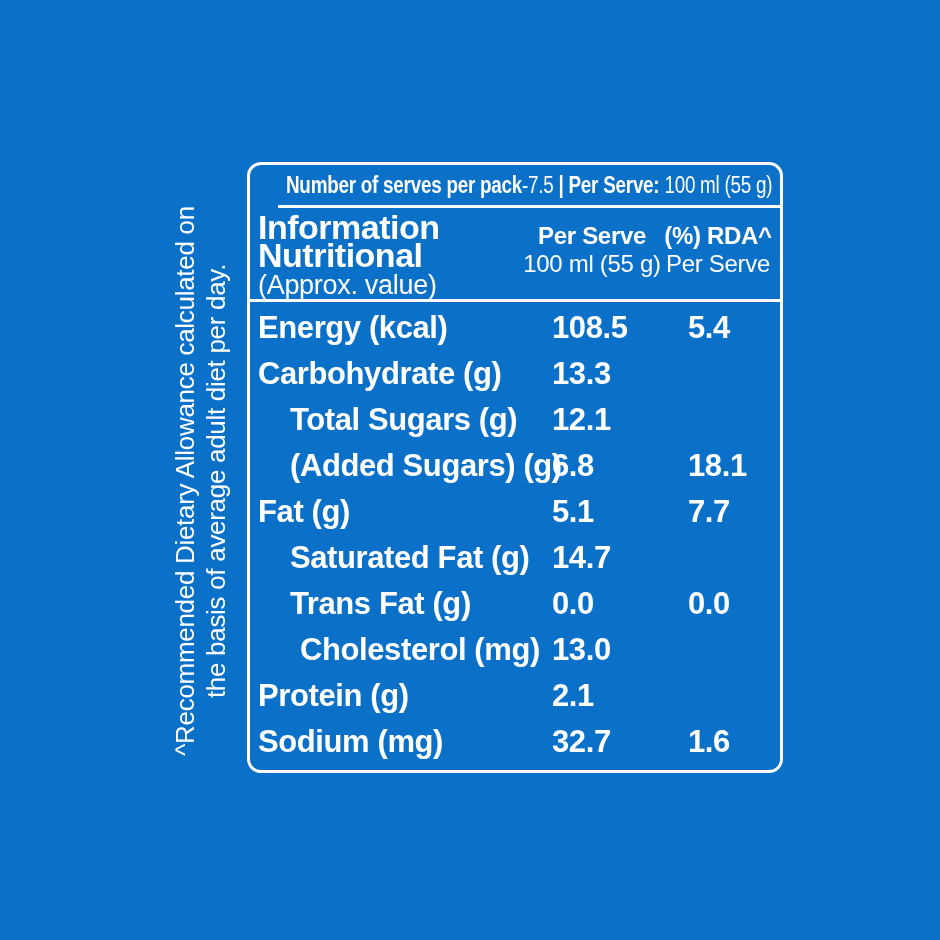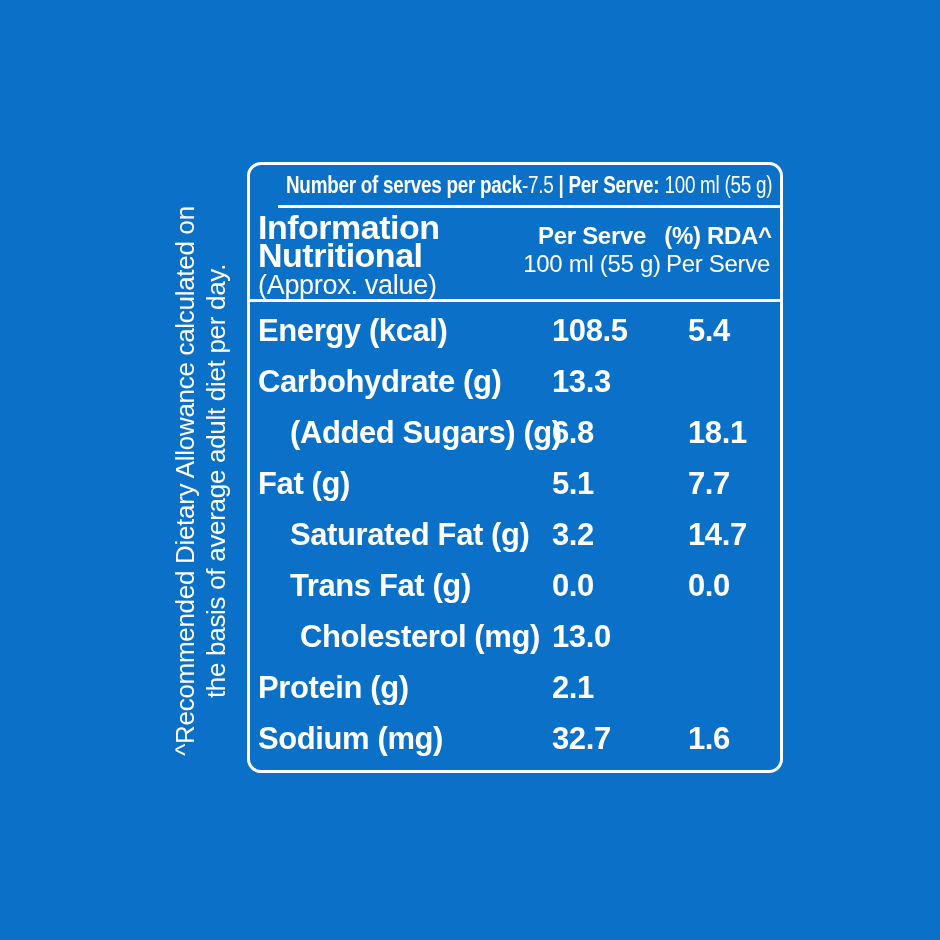--- a/index.html
+++ b/index.html
@@ -165,36 +165,40 @@
     <span class="val">108.5</span>
     <span class="rda">5.4</span>
   </div>
 
   <div class="row">
     <span class="label" style="padding-left: 0px;">Carbohydrate (g)</span>
     <span class="val">13.3</span>
     <span class="rda"></span>
   </div>
 
+  <div class="row">
+    <span class="label" style="padding-left: 32px;">Total Sugars (g)</span>
+    <span class="val">12.1</span>
+    <span class="rda"></span>
+  </div>
 
   <div class="row">
     <span class="label" style="padding-left: 32px;">(Added Sugars) (g)</span>
     <span class="val">6.8</span>
     <span class="rda">18.1</span>
   </div>
 
   <div class="row">
     <span class="label" style="padding-left: 0px;">Fat (g)</span>
     <span class="val">5.1</span>
     <span class="rda">7.7</span>
   </div>
 
   <div class="row">
     <span class="label" style="padding-left: 32px;">Saturated Fat (g)</span>
-    <span class="val">3.2</span>
     <span class="rda">14.7</span>
   </div>
 
   <div class="row">
     <span class="label" style="padding-left: 32px;">Trans Fat (g)</span>
     <span class="val">0.0</span>
     <span class="rda">0.0</span>
   </div>
 
   <div class="row">

